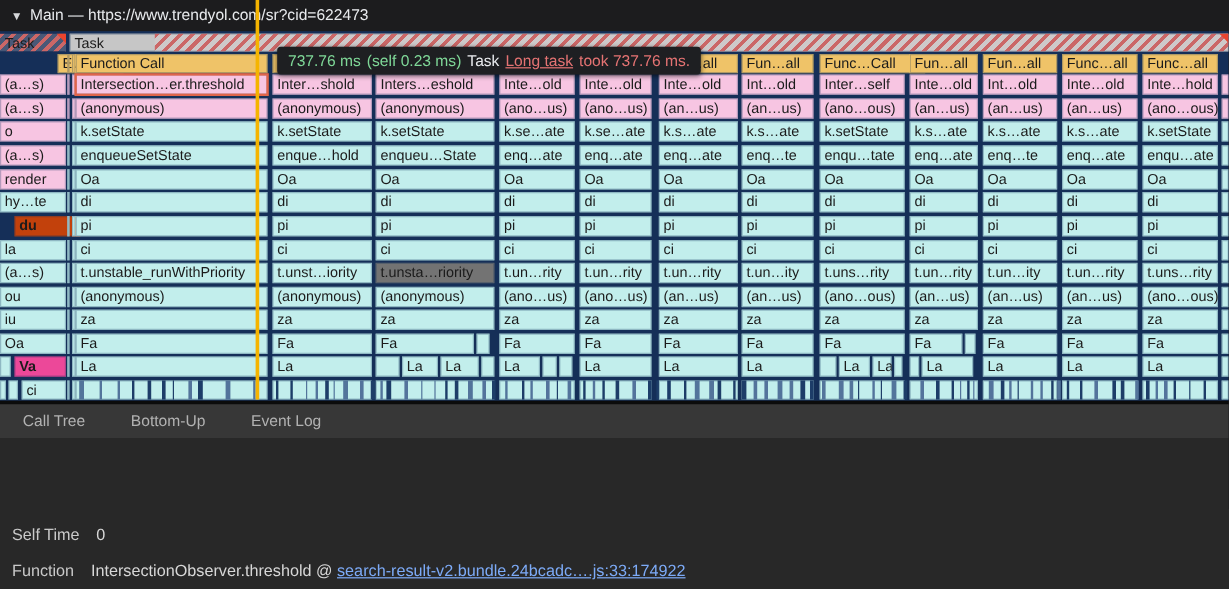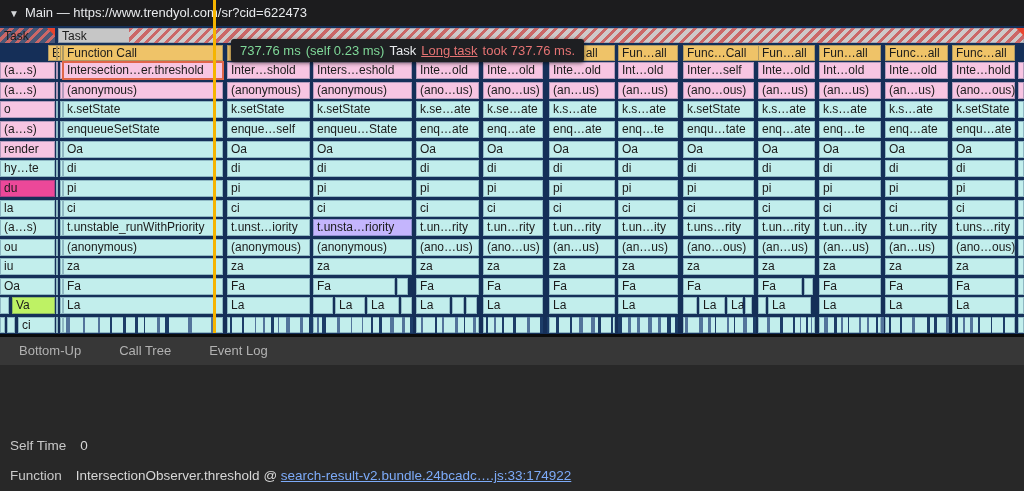--- a/index.html
+++ b/index.html
@@ -58,28 +58,28 @@
   <div id="flame">
       <div class="bar stripes" style="left: 0px; top: 2px; width: 55px; height: 15px; background: none;"><span class="lbl">Task</span><div class="corner-tri"></div></div>
       <div class="bar taskbase" style="left: 58px; top: 2px; width: 966px; height: 15px; background: rgb(198, 198, 198);"><span class="lbl">Task</span><div class="stripe-overlay" style="left: 71px;"></div><div class="corner-tri"></div></div>
       <div class="bar" style="left: 4px; top: 19px; width: 55px; height: 16px; background: rgb(239, 195, 104); margin-left: 44px;"><span class="lbl">Ev…t</span></div>
       <div class="bar" style="left: 0px; top: 36px; width: 55px; height: 17px; background: rgb(247, 197, 226);"><span class="lbl">(a…s)</span></div>
       <div class="bar" style="left: 0px; top: 56px; width: 55px; height: 17px; background: rgb(247, 197, 226);"><span class="lbl">(a…s)</span></div>
       <div class="bar" style="left: 0px; top: 75px; width: 55px; height: 17px; background: rgb(247, 197, 226);"><span class="lbl">o</span></div>
       <div class="bar" style="left: 0px; top: 95px; width: 55px; height: 17px; background: rgb(247, 197, 226);"><span class="lbl">(a…s)</span></div>
       <div class="bar" style="left: 0px; top: 115px; width: 55px; height: 17px; background: rgb(247, 197, 226);"><span class="lbl">render</span></div>
       <div class="bar" style="left: 0px; top: 134px; width: 55px; height: 17px; background: rgb(194, 238, 236);"><span class="lbl">hy…te</span></div>
-      <div class="bar" style="left: 0px; top: 154px; width: 55px; height: 17px; background: #ec4899;"><span class="lbl">du</span></div>
+      <div class="bar" style="left: 12px; top: 154px; width: 55px; height: 17px; background: #c2410c; font-weight: bold;"><span class="lbl">du</span></div>
       <div class="bar" style="left: 0px; top: 174px; width: 55px; height: 17px; background: rgb(194, 238, 236);"><span class="lbl">la</span></div>
       <div class="bar" style="left: 0px; top: 193px; width: 55px; height: 17px; background: rgb(194, 238, 236);"><span class="lbl">(a…s)</span></div>
       <div class="bar" style="left: 0px; top: 213px; width: 55px; height: 17px; background: rgb(194, 238, 236);"><span class="lbl">ou</span></div>
       <div class="bar" style="left: 0px; top: 232px; width: 55px; height: 17px; background: rgb(194, 238, 236);"><span class="lbl">iu</span></div>
       <div class="bar" style="left: 0px; top: 252px; width: 55px; height: 17px; background: rgb(194, 238, 236);"><span class="lbl">Oa</span></div>
       <div class="bar nolbl" style="left: 0px; top: 271px; width: 9px; height: 17px; background: rgb(194, 238, 236);"></div>
-      <div class="bar" style="left: 12px; top: 271px; width: 43px; height: 17px; background: #bef264;"><span class="lbl">Va</span></div>
+      <div class="bar" style="left: 12px; top: 271px; width: 43px; height: 17px; background: #ec4899; font-weight: bold;"><span class="lbl">Va</span></div>
       <div class="bar nolbl" style="left: 0px; top: 291px; width: 5px; height: 16px; background: rgb(194, 238, 236);"></div>
       <div class="bar nolbl" style="left: 7px; top: 291px; width: 8px; height: 16px; background: rgb(194, 238, 236);"></div>
       <div class="bar" style="left: 18px; top: 291px; width: 37px; height: 16px; background: rgb(194, 238, 236);"><span class="lbl">ci</span></div>
       <div class="bar nolbl" style="left: 56px; top: 19px; width: 2px; height: 16px; background: rgb(239, 195, 104);"></div>
       <div class="bar nolbl" style="left: 60px; top: 19px; width: 3px; height: 16px; background: rgb(239, 195, 104);"></div>
       <div class="bar" style="left: 63px; top: 19px; width: 160px; height: 16px; background: rgb(239, 195, 104);"><span class="lbl">Function Call</span></div>
       <div class="bar" style="left: 227px; top: 19px; width: 83px; height: 16px; background: rgb(239, 195, 104);"><span class="lbl">Fun…all</span></div>
       <div class="bar" style="left: 313px; top: 19px; width: 99px; height: 16px; background: rgb(239, 195, 104);"><span class="lbl">Fun…all</span></div>
       <div class="bar" style="left: 416px; top: 19px; width: 63px; height: 16px; background: rgb(239, 195, 104);"><span class="lbl">Fun…all</span></div>
       <div class="bar" style="left: 483px; top: 19px; width: 60px; height: 16px; background: rgb(239, 195, 104);"><span class="lbl">Fun…all</span></div>
@@ -131,21 +131,21 @@
       <div class="bar" style="left: 618px; top: 75px; width: 60px; height: 17px; background: rgb(194, 238, 236);"><span class="lbl">k.s…ate</span></div>
       <div class="bar" style="left: 683px; top: 75px; width: 71px; height: 17px; background: rgb(194, 238, 236);"><span class="lbl">k.setState</span></div>
       <div class="bar" style="left: 758px; top: 75px; width: 57px; height: 17px; background: rgb(194, 238, 236);"><span class="lbl">k.s…ate</span></div>
       <div class="bar" style="left: 819px; top: 75px; width: 62px; height: 17px; background: rgb(194, 238, 236);"><span class="lbl">k.s…ate</span></div>
       <div class="bar" style="left: 885px; top: 75px; width: 63px; height: 17px; background: rgb(194, 238, 236);"><span class="lbl">k.s…ate</span></div>
       <div class="bar" style="left: 952px; top: 75px; width: 63px; height: 17px; background: rgb(194, 238, 236);"><span class="lbl">k.setState</span></div>
       <div class="bar nolbl" style="left: 1018px; top: 75px; width: 6px; height: 17px; background: rgb(194, 238, 236);"></div>
       <div class="bar nolbl" style="left: 56px; top: 95px; width: 2px; height: 17px; background: rgb(194, 238, 236);"></div>
       <div class="bar nolbl" style="left: 60px; top: 95px; width: 3px; height: 17px; background: rgb(194, 238, 236);"></div>
       <div class="bar" style="left: 63px; top: 95px; width: 160px; height: 17px; background: rgb(194, 238, 236);"><span class="lbl">enqueueSetState</span></div>
-      <div class="bar" style="left: 227px; top: 95px; width: 83px; height: 17px; background: rgb(194, 238, 236);"><span class="lbl">enque…self</span></div>
+      <div class="bar" style="left: 227px; top: 95px; width: 83px; height: 17px; background: rgb(194, 238, 236);"><span class="lbl">enque…hold</span></div>
       <div class="bar" style="left: 313px; top: 95px; width: 99px; height: 17px; background: rgb(194, 238, 236);"><span class="lbl">enqueu…State</span></div>
       <div class="bar" style="left: 416px; top: 95px; width: 63px; height: 17px; background: rgb(194, 238, 236);"><span class="lbl">enq…ate</span></div>
       <div class="bar" style="left: 483px; top: 95px; width: 60px; height: 17px; background: rgb(194, 238, 236);"><span class="lbl">enq…ate</span></div>
       <div class="bar" style="left: 549px; top: 95px; width: 66px; height: 17px; background: rgb(194, 238, 236);"><span class="lbl">enq…ate</span></div>
       <div class="bar" style="left: 618px; top: 95px; width: 60px; height: 17px; background: rgb(194, 238, 236);"><span class="lbl">enq…te</span></div>
       <div class="bar" style="left: 683px; top: 95px; width: 71px; height: 17px; background: rgb(194, 238, 236);"><span class="lbl">enqu…tate</span></div>
       <div class="bar" style="left: 758px; top: 95px; width: 57px; height: 17px; background: rgb(194, 238, 236);"><span class="lbl">enq…ate</span></div>
       <div class="bar" style="left: 819px; top: 95px; width: 62px; height: 17px; background: rgb(194, 238, 236);"><span class="lbl">enq…te</span></div>
       <div class="bar" style="left: 885px; top: 95px; width: 63px; height: 17px; background: rgb(194, 238, 236);"><span class="lbl">enq…ate</span></div>
       <div class="bar" style="left: 952px; top: 95px; width: 63px; height: 17px; background: rgb(194, 238, 236);"><span class="lbl">enqu…ate</span></div>
@@ -207,21 +207,21 @@
       <div class="bar" style="left: 683px; top: 174px; width: 71px; height: 17px; background: rgb(194, 238, 236);"><span class="lbl">ci</span></div>
       <div class="bar" style="left: 758px; top: 174px; width: 57px; height: 17px; background: rgb(194, 238, 236);"><span class="lbl">ci</span></div>
       <div class="bar" style="left: 819px; top: 174px; width: 62px; height: 17px; background: rgb(194, 238, 236);"><span class="lbl">ci</span></div>
       <div class="bar" style="left: 885px; top: 174px; width: 63px; height: 17px; background: rgb(194, 238, 236);"><span class="lbl">ci</span></div>
       <div class="bar" style="left: 952px; top: 174px; width: 63px; height: 17px; background: rgb(194, 238, 236);"><span class="lbl">ci</span></div>
       <div class="bar nolbl" style="left: 1018px; top: 174px; width: 6px; height: 17px; background: rgb(194, 238, 236);"></div>
       <div class="bar nolbl" style="left: 56px; top: 193px; width: 2px; height: 17px; background: rgb(194, 238, 236);"></div>
       <div class="bar nolbl" style="left: 60px; top: 193px; width: 3px; height: 17px; background: rgb(194, 238, 236);"></div>
       <div class="bar" style="left: 63px; top: 193px; width: 160px; height: 17px; background: rgb(194, 238, 236);"><span class="lbl">t.unstable_runWithPriority</span></div>
       <div class="bar" style="left: 227px; top: 193px; width: 83px; height: 17px; background: rgb(194, 238, 236);"><span class="lbl">t.unst…iority</span></div>
-      <div class="bar" style="left: 313px; top: 193px; width: 99px; height: 17px; background: #c4b5fd;"><span class="lbl">t.unsta…riority</span></div>
+      <div class="bar" style="left: 313px; top: 193px; width: 99px; height: 17px; background: #737373;"><span class="lbl">t.unsta…riority</span></div>
       <div class="bar" style="left: 416px; top: 193px; width: 63px; height: 17px; background: rgb(194, 238, 236);"><span class="lbl">t.un…rity</span></div>
       <div class="bar" style="left: 483px; top: 193px; width: 60px; height: 17px; background: rgb(194, 238, 236);"><span class="lbl">t.un…rity</span></div>
       <div class="bar" style="left: 549px; top: 193px; width: 66px; height: 17px; background: rgb(194, 238, 236);"><span class="lbl">t.un…rity</span></div>
       <div class="bar" style="left: 618px; top: 193px; width: 60px; height: 17px; background: rgb(194, 238, 236);"><span class="lbl">t.un…ity</span></div>
       <div class="bar" style="left: 683px; top: 193px; width: 71px; height: 17px; background: rgb(194, 238, 236);"><span class="lbl">t.uns…rity</span></div>
       <div class="bar" style="left: 758px; top: 193px; width: 57px; height: 17px; background: rgb(194, 238, 236);"><span class="lbl">t.un…rity</span></div>
       <div class="bar" style="left: 819px; top: 193px; width: 62px; height: 17px; background: rgb(194, 238, 236);"><span class="lbl">t.un…ity</span></div>
       <div class="bar" style="left: 885px; top: 193px; width: 63px; height: 17px; background: rgb(194, 238, 236);"><span class="lbl">t.un…rity</span></div>
       <div class="bar" style="left: 952px; top: 193px; width: 63px; height: 17px; background: rgb(194, 238, 236);"><span class="lbl">t.uns…rity</span></div>
       <div class="bar nolbl" style="left: 1018px; top: 193px; width: 6px; height: 17px; background: rgb(194, 238, 236);"></div>
@@ -409,22 +409,22 @@
     <span class="grn">737.76 ms</span>
     <span class="grn">(self 0.23 ms)</span>
     <span>Task</span>
     <span class="lnk">Long task</span>
     <span class="red">took 737.76 ms.</span>
   </div>
 
   <div id="blackstrip"></div>
 
   <div id="tabbar">
+    <div class="tab">Call Tree</div>
     <div class="tab">Bottom-Up</div>
-    <div class="tab">Call Tree</div>
     <div class="tab">Event Log</div>
   </div>
 
   <div id="panel">
     <div class="row" style="top:73px;">
       <span class="klabel">Self Time</span><span>0</span>
     </div>
     <div class="row" style="top:103px;">
       <span class="klabel">Function</span><span>IntersectionObserver.threshold @ </span><a>search-result-v2.bundle.24bcadc….js:33:174922</a>
     </div>

